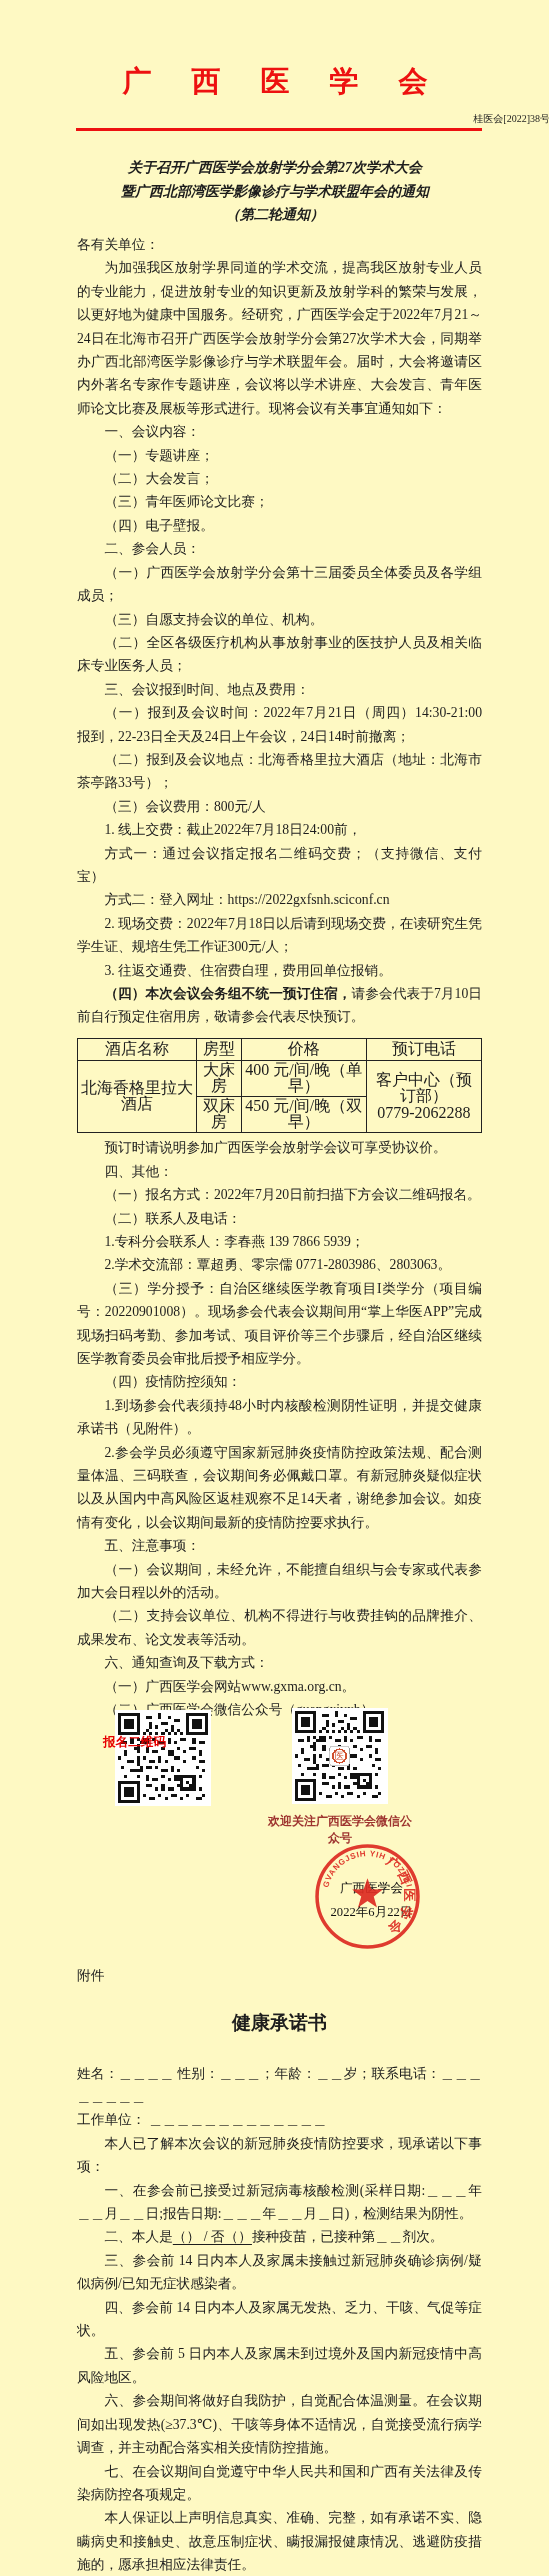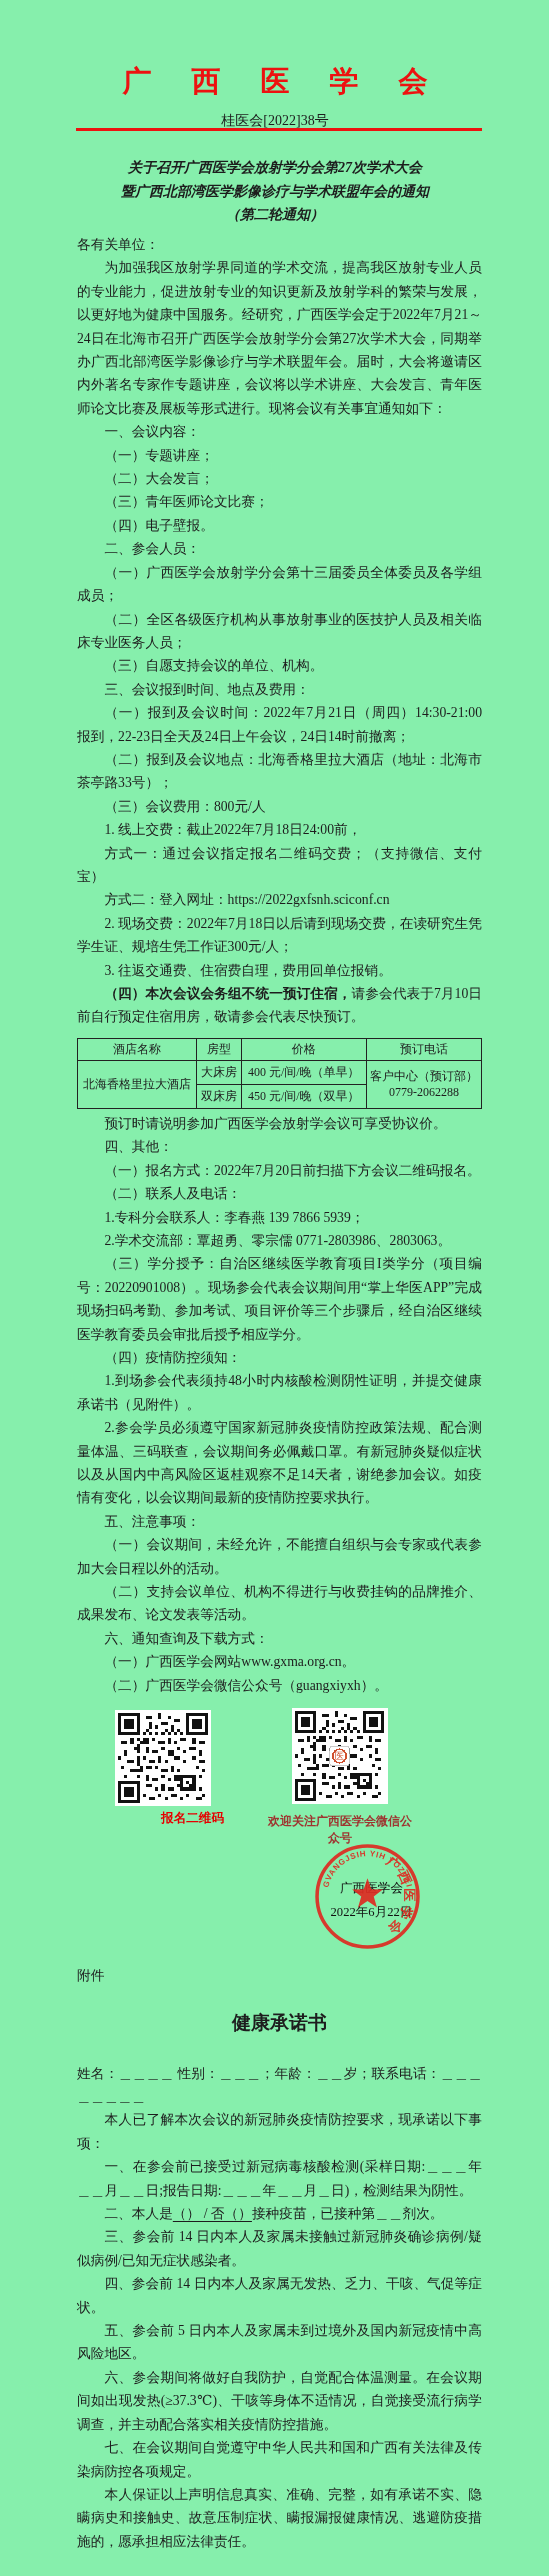--- a/index.html
+++ b/index.html
@@ -1,27 +1,27 @@
 <!DOCTYPE html>
 <html style="font-size:8.8px"><head>
 <meta charset="utf-8">
 <style>
   html,body { margin:0; padding:0; background:#ffffff; }
   .page {
-    position:relative; width:550px; height:2576px; background:#86efac;
+    position:relative; width:550px; height:2576px; background:#fef9c3;
     font-family:"Liberation Serif","DejaVu Serif",serif; color:#1d1d1d;
     overflow:hidden;
   }
   
   .masthead {
     position:absolute; top:62px; left:0; width:100%;
     text-align:center; color:#ed1110; font-size:29px; font-weight:bold;
     letter-spacing:40px; padding-left:40px; box-sizing:border-box; white-space:nowrap;
   }
-  .doc-number { position:absolute; top:112px; left:0; width:100%; text-align:center; font-size:14px; }
+  .doc-number { position:absolute; top:112px; left:0; width:100%; text-align:right; font-size:10px; }
   .red-rule { position:absolute; top:128px; left:76px; width:406px; height:2.7px; background:#ed1110; }
   
   .doc-title {
     position:absolute; top:156px; left:55px; width:440px;
     text-align:center; font-weight:bold; font-size:14px; line-height:23.6px;font-style:italic;
   }
   
   .notice-body, .pledge {
     position:absolute; left:77px; width:405px;
     font-size:13.7px; line-height:23.4px; text-align:justify;
@@ -30,30 +30,30 @@
   .notice-body p, .pledge p { margin:0; }
   .indent { text-indent:2em; }
   .heading {
     font-weight:normal; text-indent:2em;
     font-family:"Liberation Sans","DejaVu Sans",sans-serif;
   }
   .inline-bold { font-weight:bold; font-family:"Liberation Sans","DejaVu Sans",sans-serif; }
   
   table.hotel {
     border-collapse:collapse; width:100%; margin-top:8.8px; margin-bottom:3.3px;
-    font-size:12px; text-align:center; line-height:16.5px;
+    font-size:16px; text-align:center; line-height:16.5px;
   }
   table.hotel td, table.hotel th { border:1.1px solid #222; font-weight:normal; padding:1.1px 1.1px; }
   table.hotel .hrow { height:22px; }
   table.hotel .drow { height:24px; }
   
   .qr-left  { position:absolute; left:115px; top:1708px; width:96px; height:100px; }
   .qr-right { position:absolute; left:290px; top:1708px; width:99px; height:96px; }
   .qr-left-label {
-    position:absolute; left:103px; top:1810px; width:121px; text-align:right;
+    position:absolute; left:103px; top:1734px; width:121px; text-align:left;
     color:#e60000; font-weight:bold; font-size:12.6px;
     font-family:"Liberation Sans","DejaVu Sans",sans-serif;
   }
   .qr-right-label {
     position:absolute; left:263px; top:1813px; width:154px; text-align:center;
     color:#9e3430; font-weight:bold; font-size:12px;
   }
   
   .seal-sign {
     position:absolute; left:322px; top:1876px; width:99px; text-align:center;
@@ -91,22 +91,22 @@
     <p class="indent">为加强我区放射学界同道的学术交流，提高我区放射专业人员的专业能力，促进放射专业的知识更新及放射学科的繁荣与发展，以更好地为健康中国服务。经研究，广西医学会定于2022年7月21～24日在北海市召开广西医学会放射学分会第27次学术大会，同期举办广西北部湾医学影像诊疗与学术联盟年会。届时，大会将邀请区内外著名专家作专题讲座，会议将以学术讲座、大会发言、青年医师论文比赛及展板等形式进行。现将会议有关事宜通知如下：</p>
 
     <p class="heading">一、会议内容：</p>
     <p class="indent">（一）专题讲座；</p>
     <p class="indent">（二）大会发言；</p>
     <p class="indent">（三）青年医师论文比赛；</p>
     <p class="indent">（四）电子壁报。</p>
 
     <p class="heading">二、参会人员：</p>
     <p class="indent">（一）广西医学会放射学分会第十三届委员全体委员及各学组成员；</p>
+    <p class="indent">（三）自愿支持会议的单位、机构。</p>
     <p class="indent">（二）全区各级医疗机构从事放射事业的医技护人员及相关临床专业医务人员；</p>
-    <p class="indent">（三）自愿支持会议的单位、机构。</p>
 
     <p class="heading">三、会议报到时间、地点及费用：</p>
     <p class="indent">（一）报到及会议时间：2022年7月21日（周四）14:30-21:00 报到，22-23日全天及24日上午会议，24日14时前撤离；</p>
     <p class="indent">（二）报到及会议地点：北海香格里拉大酒店（地址：北海市茶亭路33号）；</p>
     <p class="indent">（三）会议费用：800元/人</p>
     <p class="indent">1. 线上交费：截止2022年7月18日24:00前，</p>
     <p class="indent">方式一：通过会议指定报名二维码交费；（支持微信、支付宝）</p>
     <p class="indent">方式二：登入网址：https://2022gxfsnh.sciconf.cn</p>
     <p class="indent">2. 现场交费：2022年7月18日以后请到现场交费，在读研究生凭学生证、规培生凭工作证300元/人；</p>
     <p class="indent">3. 往返交通费、住宿费自理，费用回单位报销。</p>
@@ -307,20 +307,21 @@
     <text font-size="26" font-weight="bold" fill="#dd2b22" letter-spacing="6" style="shape-rendering:auto" font-family="Liberation Serif, DejaVu Serif, serif">
       <textPath href="#arcRight" startOffset="50%" text-anchor="middle">广西医学会</textPath>
     </text>
   </svg>
 
   <div class="attach-label">附件</div>
 
   <div class="pledge">
     <p class="pledge-title">健康承诺书</p>
     <p>姓名：＿＿＿＿ 性别：＿＿＿；年龄：＿＿岁；联系电话：＿＿＿＿＿＿＿＿</p>
+    <p>工作单位： ＿＿＿＿＿＿＿＿＿＿＿＿＿</p>
     <p class="indent">本人已了解本次会议的新冠肺炎疫情防控要求，现承诺以下事项：</p>
     <p class="indent">一、在参会前已接受过新冠病毒核酸检测(采样日期:＿＿＿年＿＿月＿＿日;报告日期:＿＿＿年＿＿月＿日)，检测结果为阴性。</p>
     <p class="indent"><span>二、本人是</span><span class="underlined">（） / 否（）</span><span>接种疫苗，已接种第＿＿剂次。</span></p>
     <p class="indent">三、参会前 14 日内本人及家属未接触过新冠肺炎确诊病例/疑似病例/已知无症状感染者。</p>
     <p class="indent">四、参会前 14 日内本人及家属无发热、乏力、干咳、气促等症状。</p>
     <p class="indent">五、参会前 5 日内本人及家属未到过境外及国内新冠疫情中高风险地区。</p>
     <p class="indent">六、参会期间将做好自我防护，自觉配合体温测量。在会议期间如出现发热(≥37.3℃)、干咳等身体不适情况，自觉接受流行病学调查，并主动配合落实相关疫情防控措施。</p>
     <p class="indent">七、在会议期间自觉遵守中华人民共和国和广西有关法律及传染病防控各项规定。</p>
     <p class="indent">本人保证以上声明信息真实、准确、完整，如有承诺不实、隐瞒病史和接触史、故意压制症状、瞒报漏报健康情况、逃避防疫措施的，愿承担相应法律责任。</p>
 

